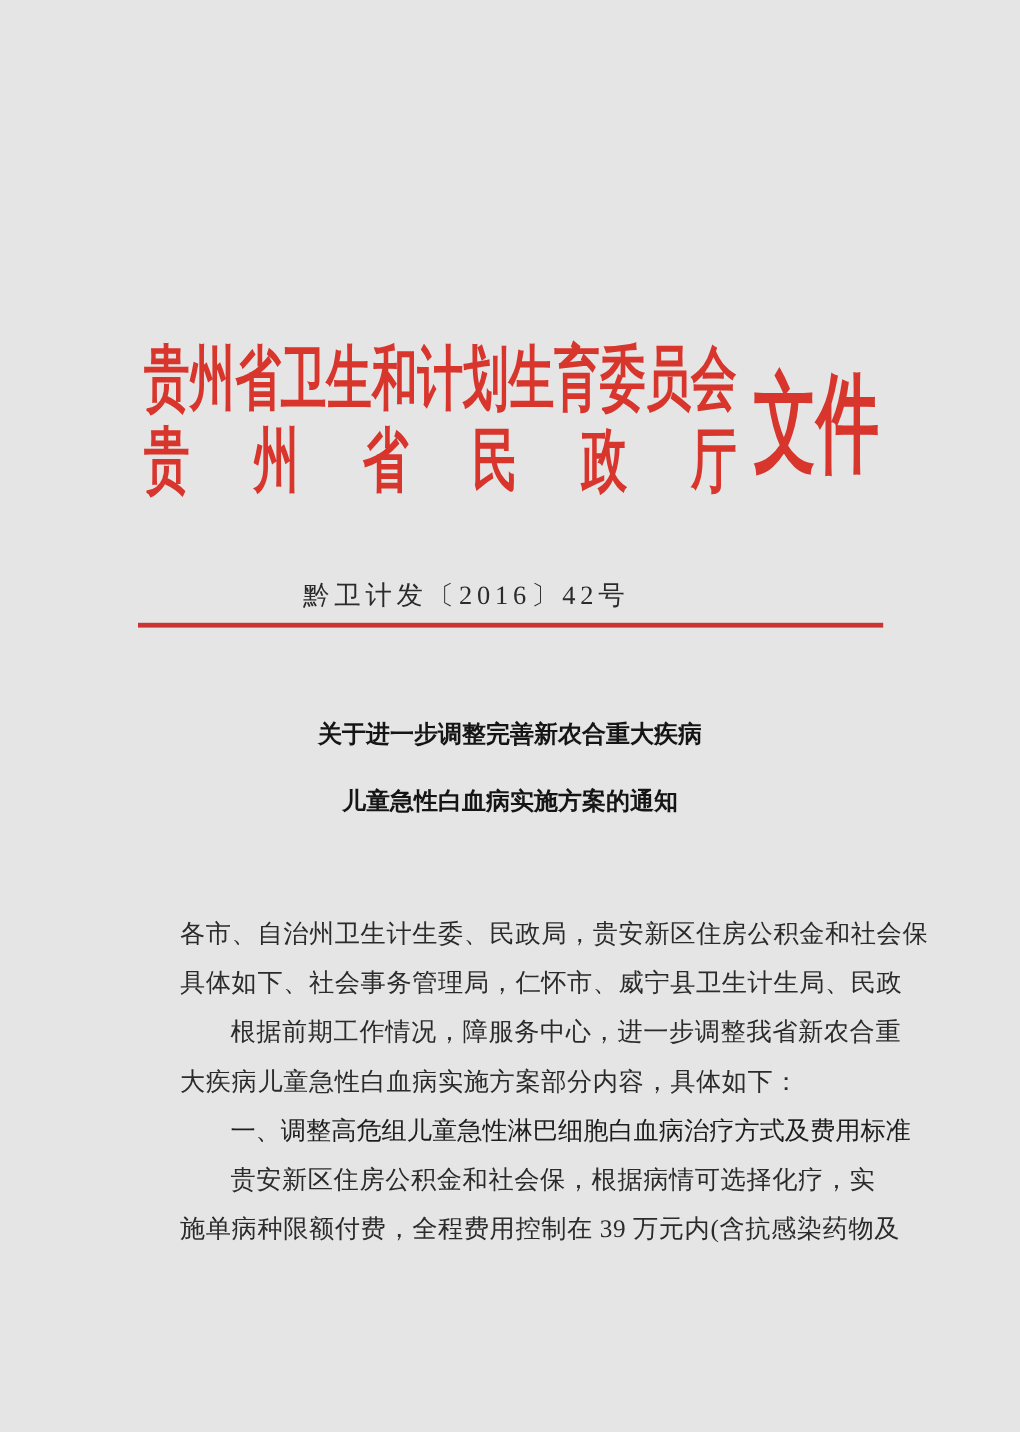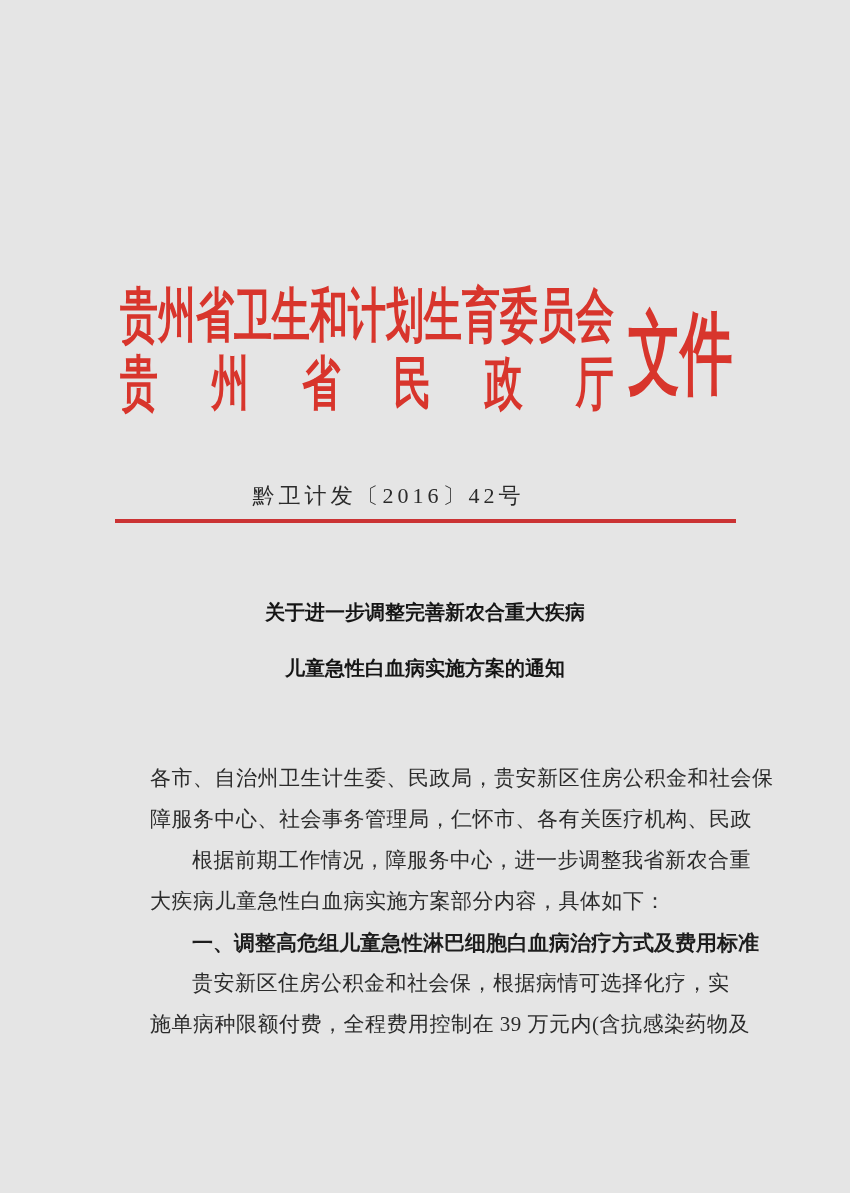--- a/index.html
+++ b/index.html
@@ -107,21 +107,21 @@
     margin-left: 36px;
   }
   .body-line {
     white-space: nowrap;
   }
   .line-indent {
     text-indent: 42px;
   }
   .line-bold {
     font-family: "Liberation Sans", "DejaVu Sans", sans-serif;
-    font-weight: bold;
+    font-weight: normal;
     letter-spacing: 0;
     color: #1d1d1d;
   }
 </style>
 </head>
 <body>
 
 <div class="page">
 
   <div class="agency-line1">贵州省卫生和计划生育委员会</div>
@@ -141,21 +141,21 @@
 
   <div class="red-rule"></div>
 
   <div class="title">
     <div>关于进一步调整完善新农合重大疾病</div>
     <div>儿童急性白血病实施方案的通知</div>
   </div>
 
   <div class="body-text">
     <div class="body-line">各市、自治州卫生计生委、民政局，贵安新区住房公积金和社会保</div>
-    <div class="body-line">障服务中心、社会事务管理局，仁怀市、各有关医疗机构、民政</div>
+    <div class="body-line">具体如下、社会事务管理局，仁怀市、威宁县卫生计生局、民政</div>
     <div class="body-line line-indent">根据前期工作情况，障服务中心，进一步调整我省新农合重</div>
     <div class="body-line">大疾病儿童急性白血病实施方案部分内容，具体如下：</div>
     <div class="body-line line-indent line-bold">一、调整高危组儿童急性淋巴细胞白血病治疗方式及费用标准</div>
     <div class="body-line line-indent">贵安新区住房公积金和社会保，根据病情可选择化疗，实</div>
     <div class="body-line">施单病种限额付费，全程费用控制在 39 万元内(含抗感染药物及</div>
   </div>
 
 </div>
 
 </body></html>

